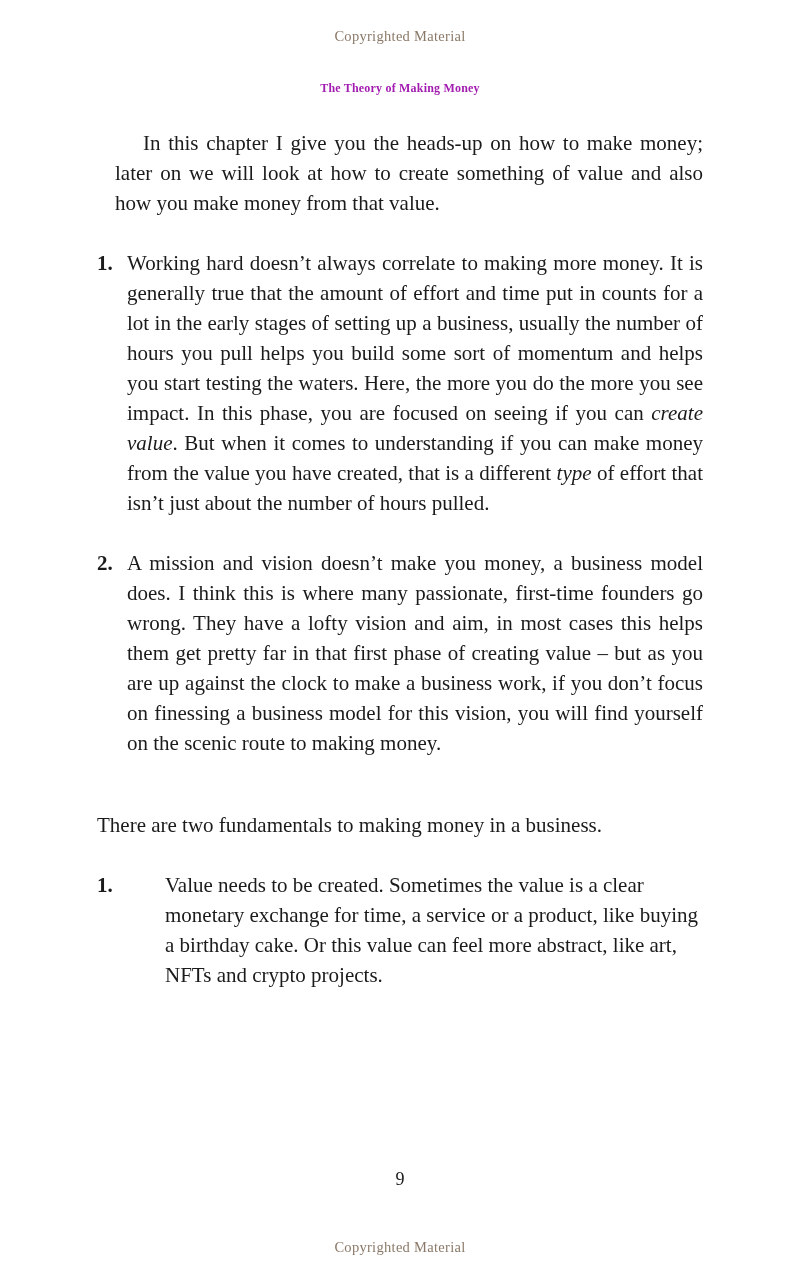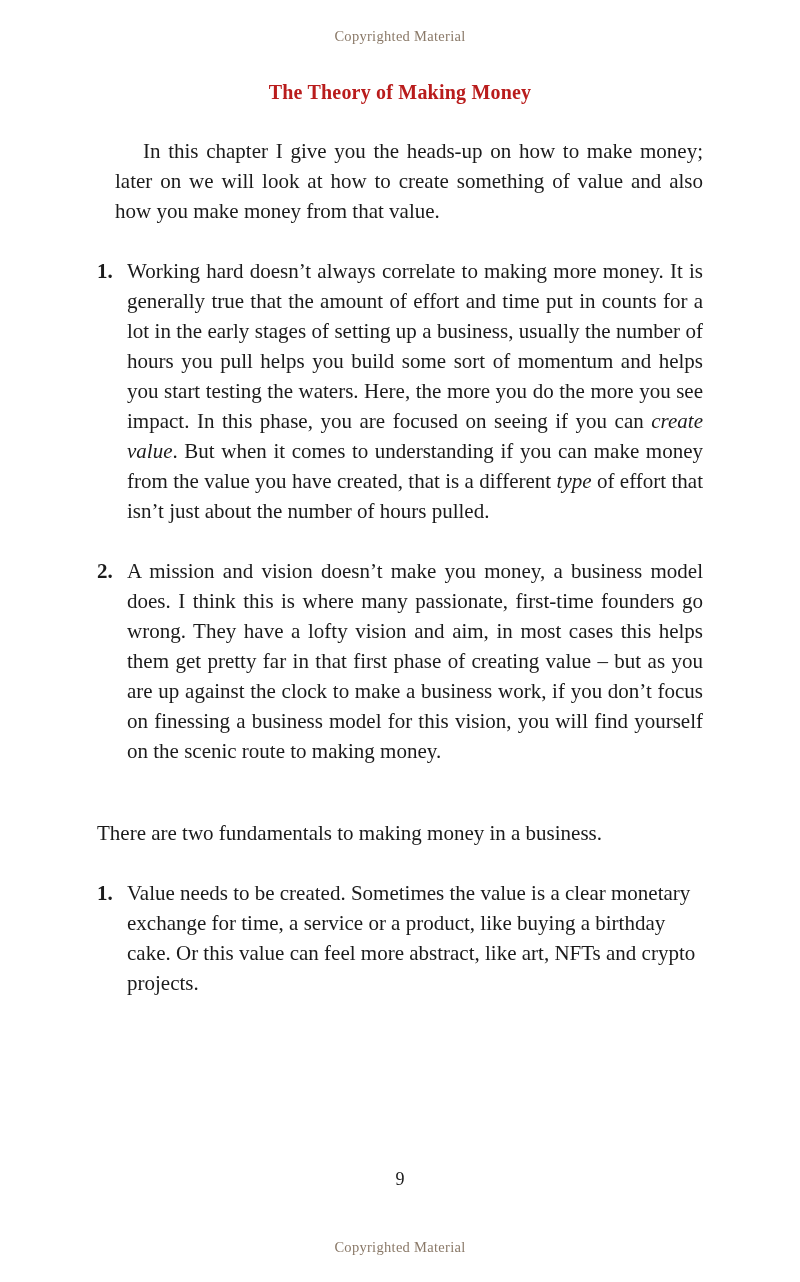--- a/index.html
+++ b/index.html
@@ -24,45 +24,45 @@
     position: absolute;
     bottom: 26px;
     left: 0;
     right: 0;
   }
   .content {
     padding: 0 97px;
   }
   .chapter-title {
     margin: 36px 0 0 0;
-    font-size: 20px;
+    font-size: 12px;
     font-weight: bold;
     text-align: center;
     letter-spacing: 0.2px;
-    color: #b91c1c;
+    color: #a21caf;
   }
   .body-text {
     font-size: 21px;
     line-height: 30px;
     text-align: justify;
     text-justify: inter-word;
   }
   p.body-text { margin: 0; }
   p.opening { margin-top: 32px; }
   p.indent { text-indent: 28px; margin-left: 18px; }
   p.fundamentals { margin-top: 52px; text-align: left; }
   .list { margin-top: 30px; }
   .list-item { display: flex; }
   .list-item + .list-item { margin-top: 30px; }
   .list-num {
     flex: 0 0 30px;
     font-weight: bold;
   }
   .li-body { flex: 1; }
-  .li-body.ragged { text-align: left; }
+  .li-body.ragged { text-align: left; margin-left: 38px; }
   .li-body strong { font-weight: normal; }
   .li-body em { }
   .page-number {
     position: absolute;
     bottom: 92px;
     left: 0;
     right: 0;
     text-align: center;
     font-size: 18px;
     color: #1b1b1b;

